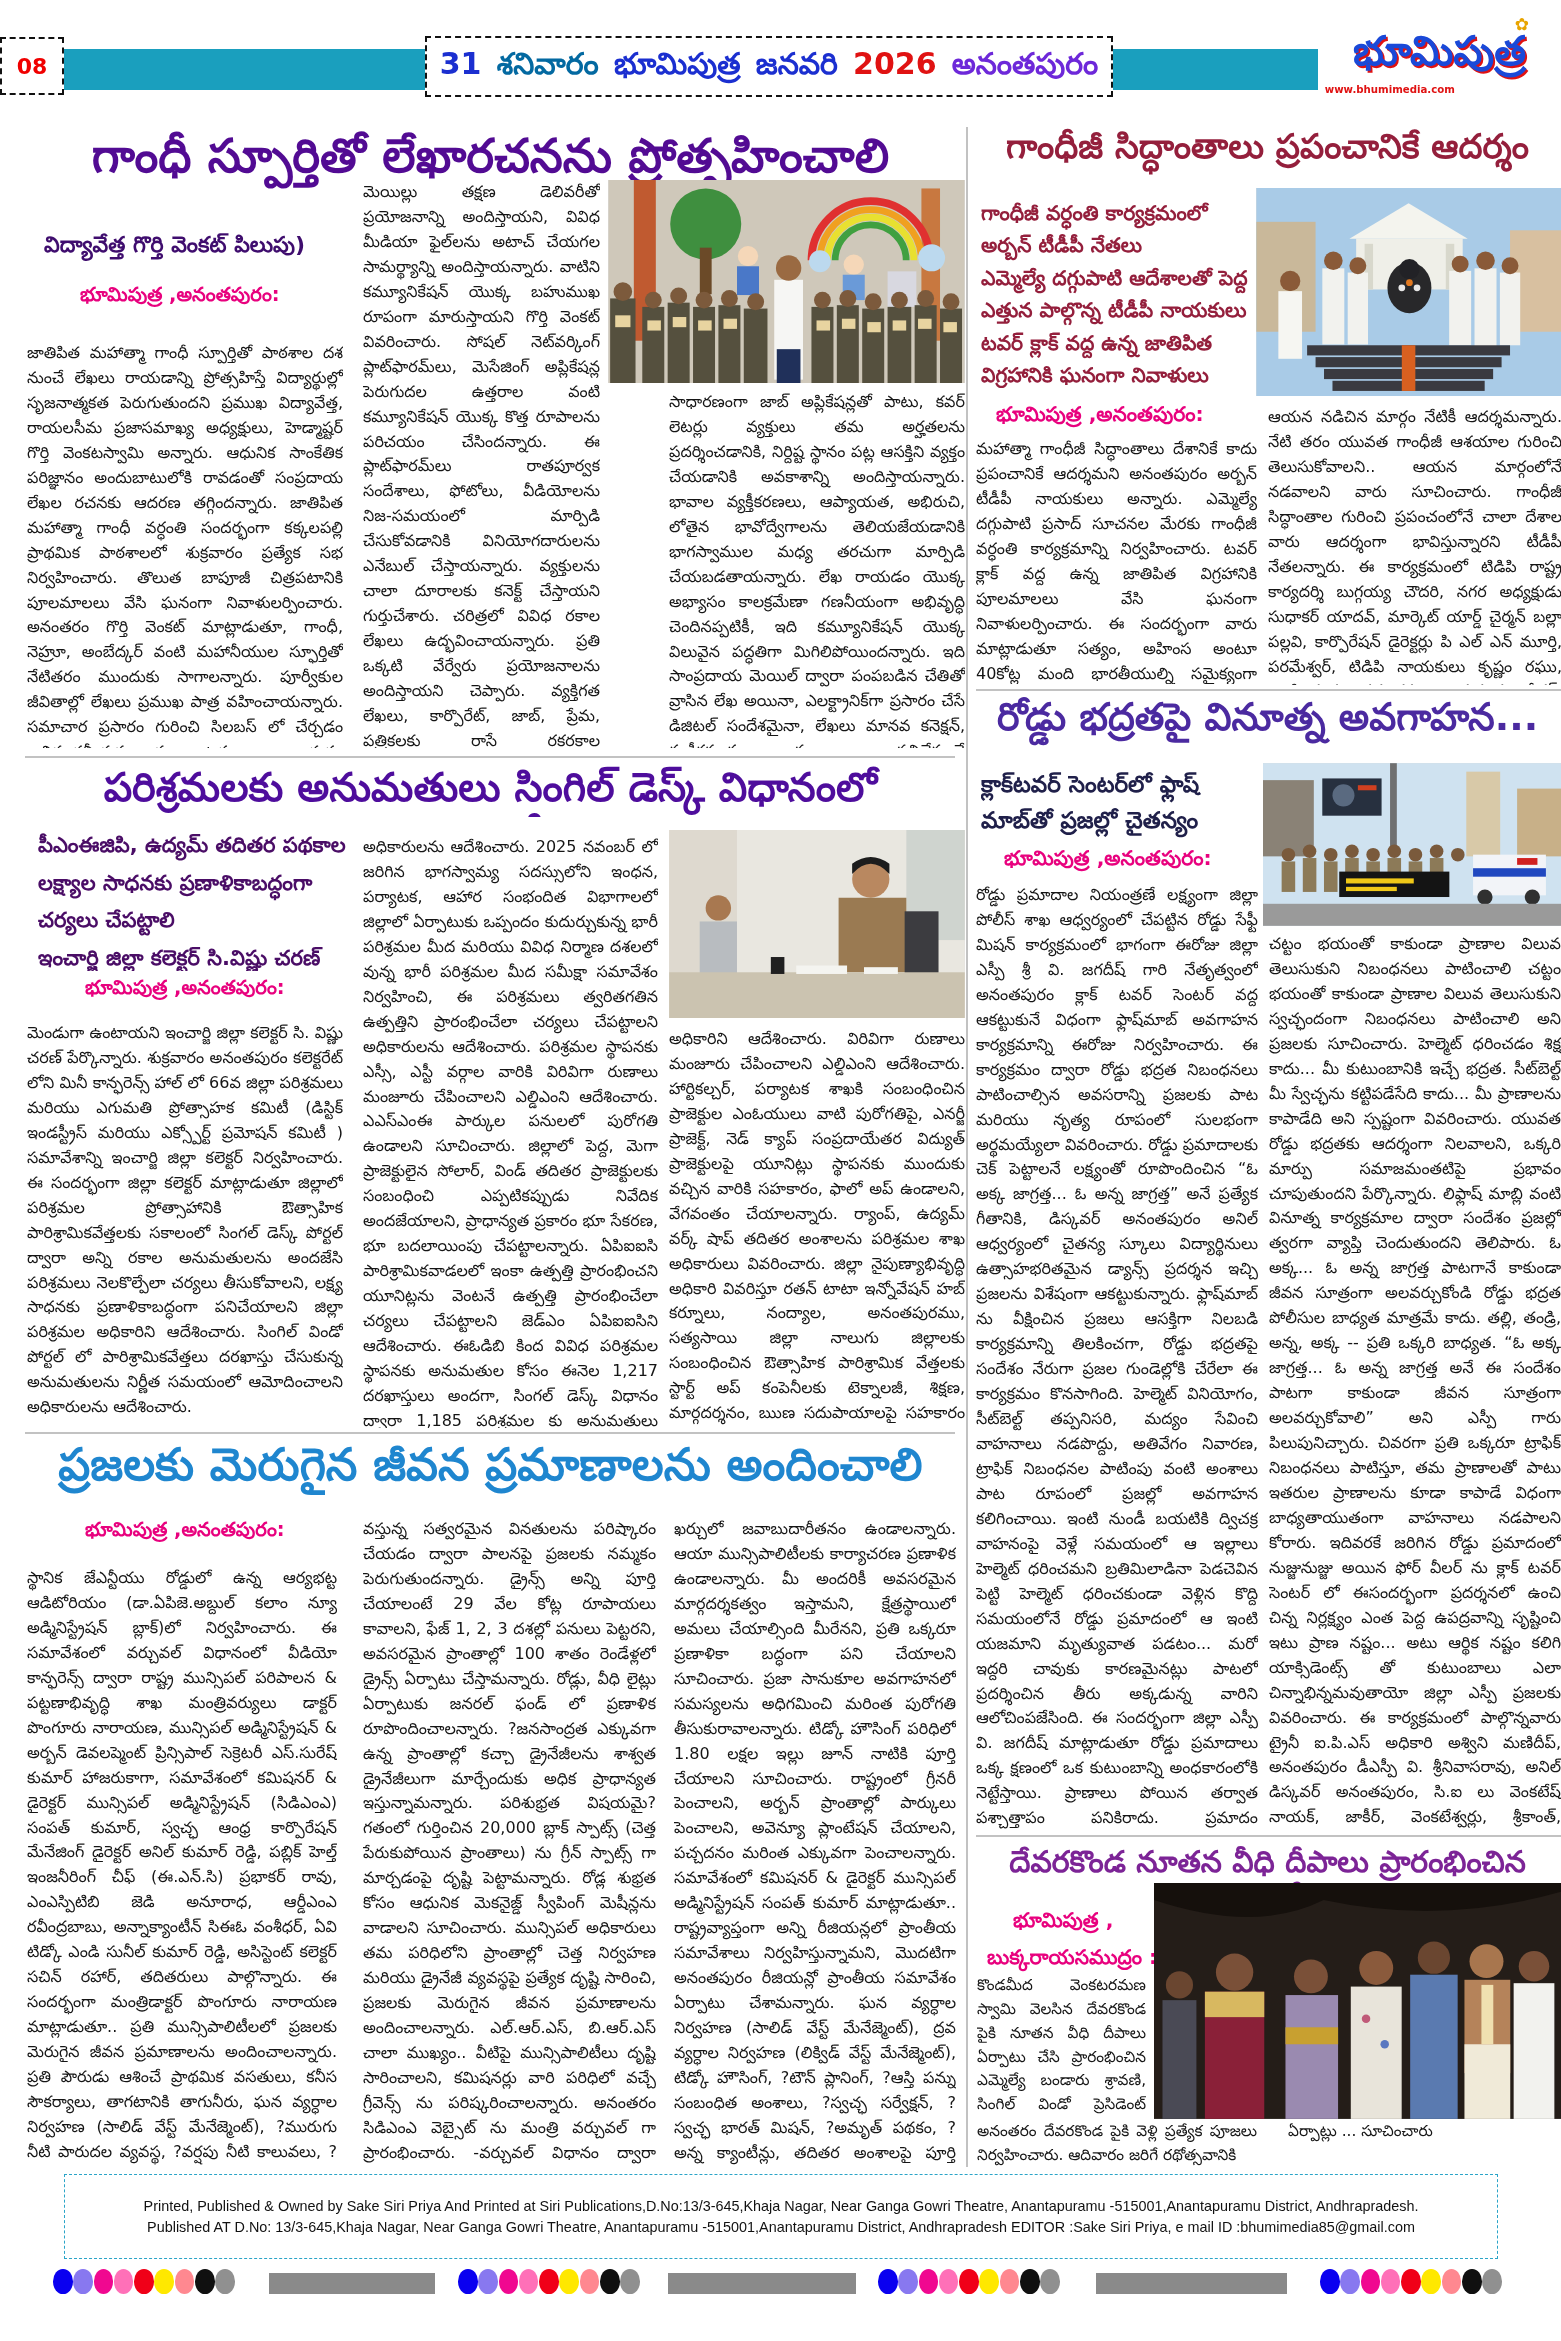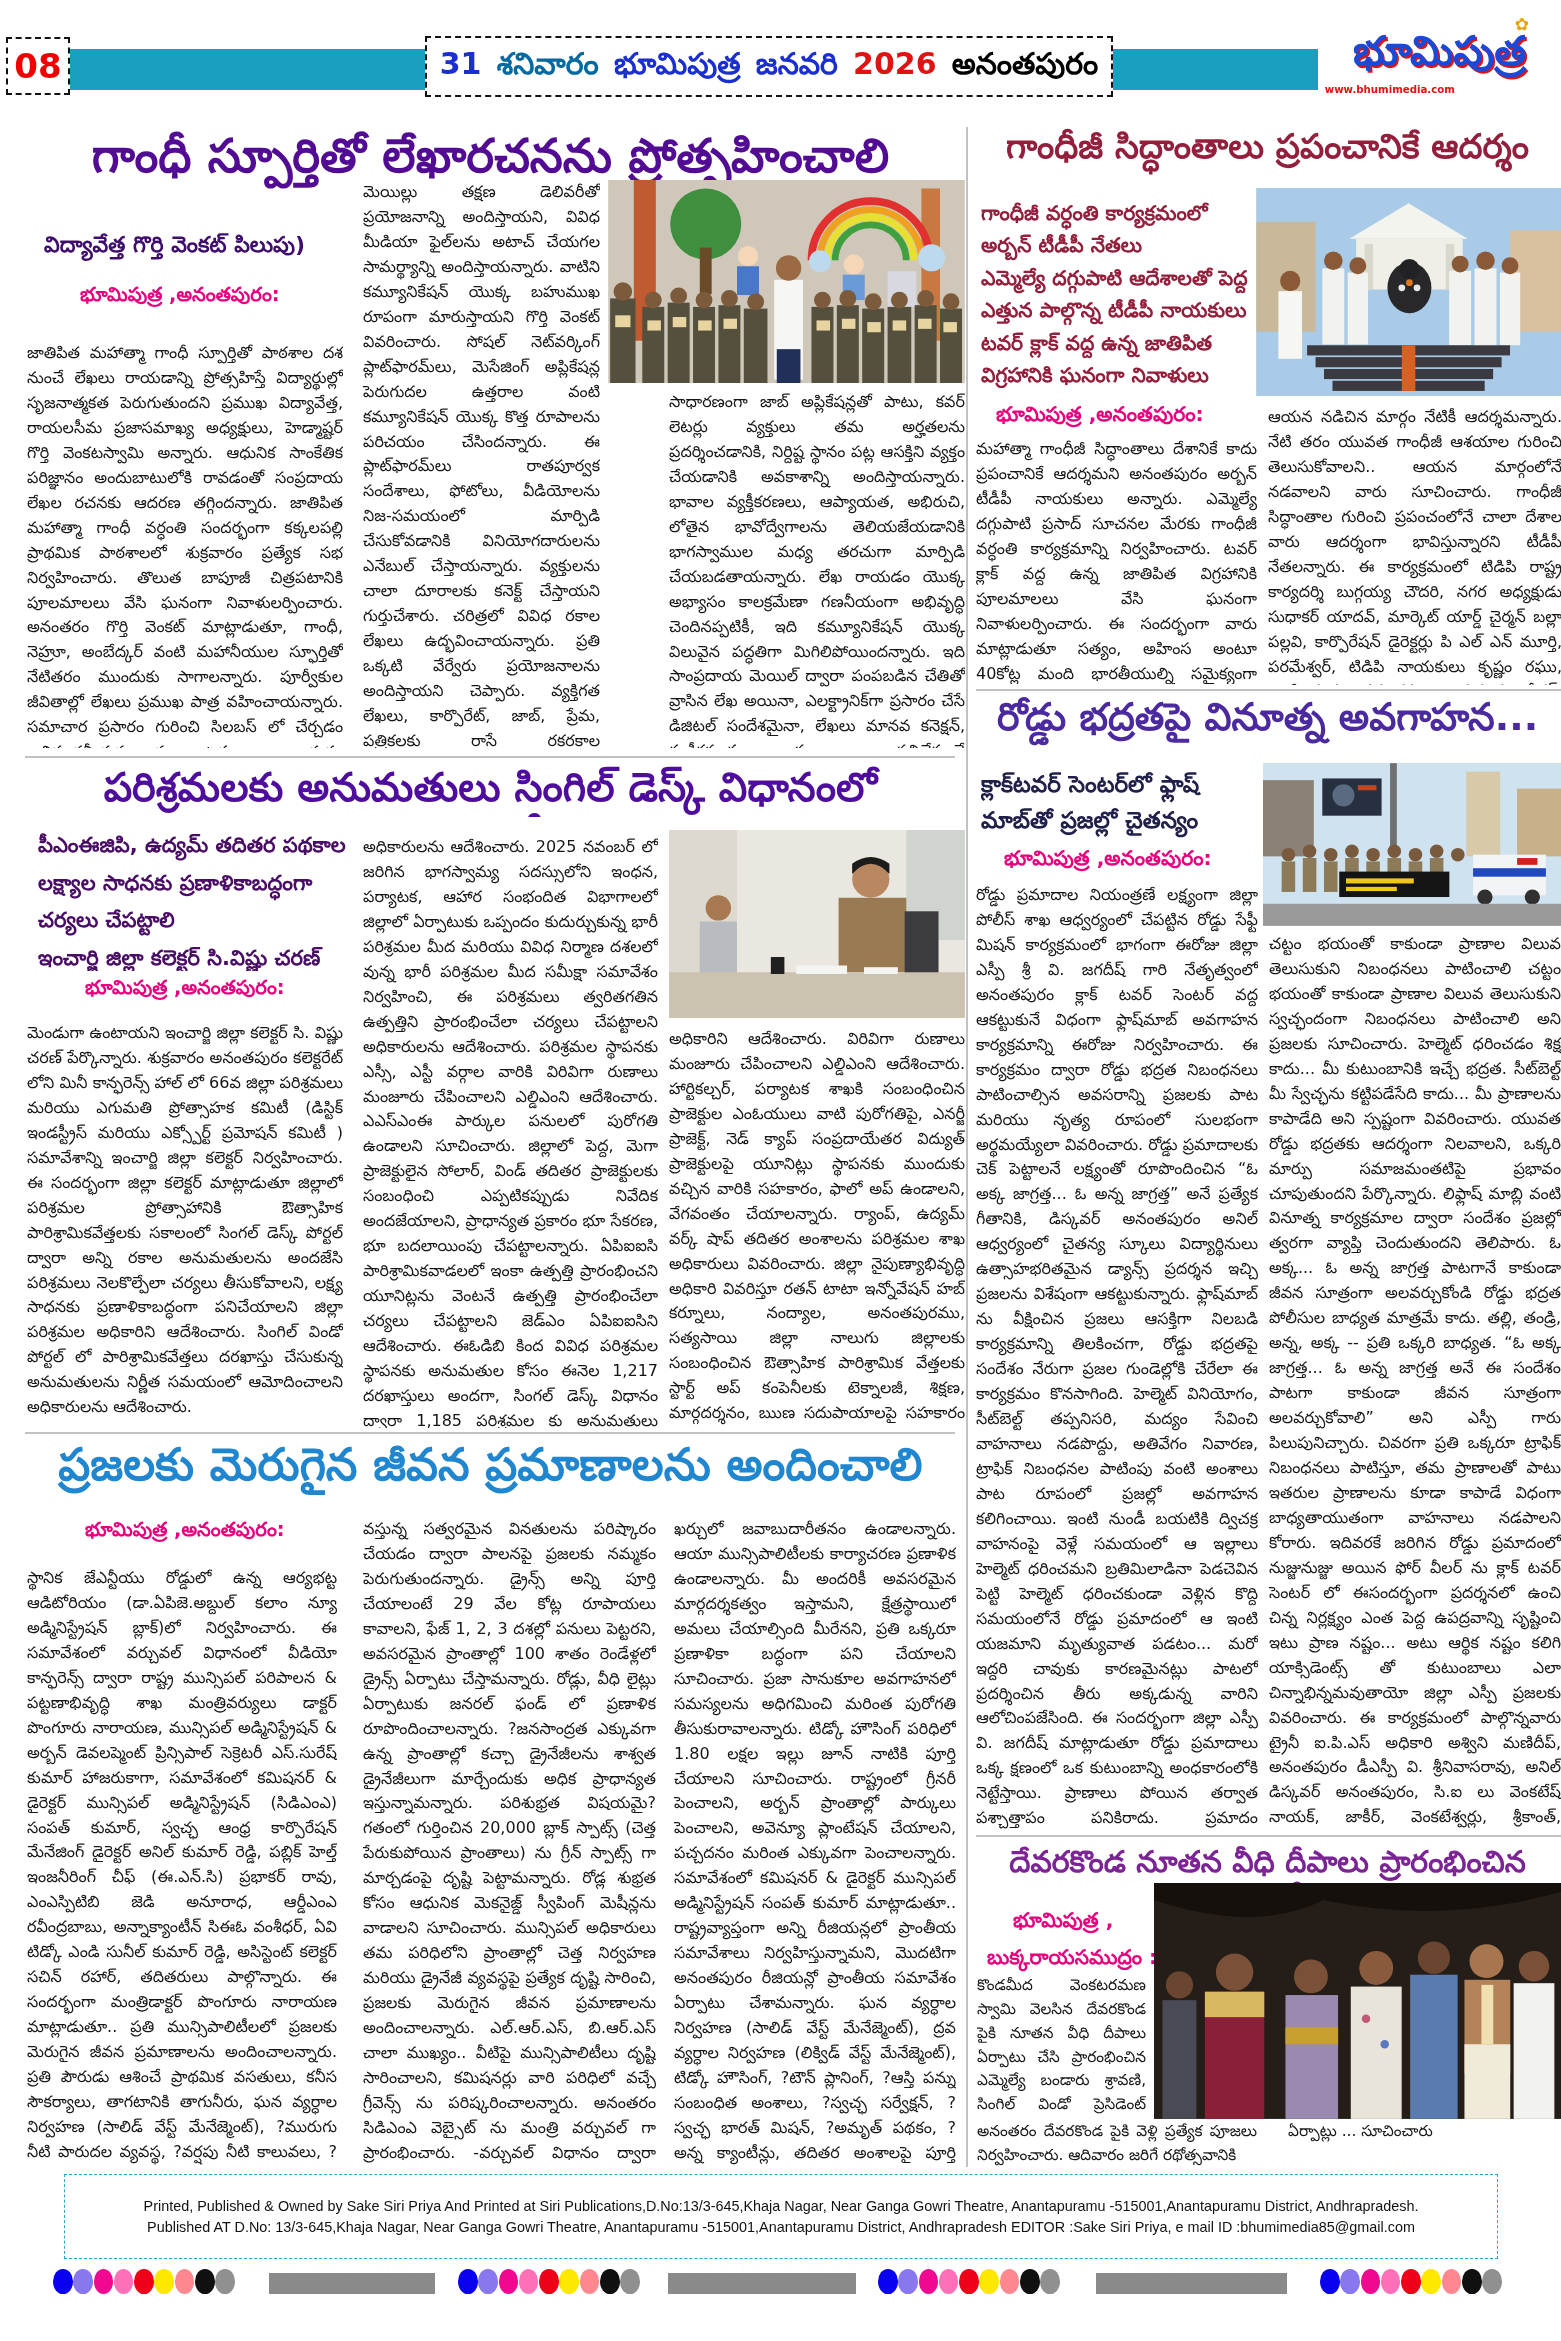--- a/index.html
+++ b/index.html
@@ -17,22 +17,22 @@
   .byline{font-weight:bold;color:var(--byline);}
   .dateline{font-weight:bold;color:var(--dateline);}
   .body-col{text-align:justify;font-size:16px;line-height:1.56;color:#151515;
             overflow:hidden;word-break:break-word;}
   .bullets{font-weight:bold;overflow:hidden;}
   .bullets div{margin-bottom:5.1px;}
   .divider-h{height:1.7px;background:#c2c2c2;}
   .divider-v{width:1.7px;background:#c2c2c2;}
   
   #teal-bar{left:12.7px;top:49px;width:1549px;height:41px;background:var(--masthead-bar);}
-  #pagenum-box{left:6px;top:37px;width:64px;height:58px;background:#fff;border:2.5px dashed #111;
-       display:flex;align-items:center;justify-content:center;font-size:34px;font-weight:bold;
+  #pagenum-box{left:0;top:37px;width:64px;height:58px;background:#fff;border:2.5px dashed #111;
+       display:flex;align-items:center;justify-content:center;font-size:22px;font-weight:bold;
        color:var(--page-number-red);box-sizing:border-box;}
   #date-box{left:425px;top:36px;width:688px;height:61px;background:#fff;border:2.5px dashed #111;
        display:flex;align-items:center;justify-content:center;font-size:30px;font-weight:bold;
        box-sizing:border-box;white-space:nowrap;}
   #date-box span{margin:0 7.6px;}
   #logo-panel{left:1318px;top:6.8px;width:243px;height:93px;background:#fff;}
   #logo-title{position:absolute;left:5.1px;top:24px;width:233px;text-align:center;font-size:41px;
        font-weight:bold;color:var(--logo-blue);text-shadow:1.7px 1.7px 0 var(--logo-red);line-height:1;}
   #logo-emblem{position:absolute;right:32px;top:6.8px;font-size:17px;color:#E8A400;}
   #logo-site{position:absolute;left:6.8px;bottom:5.1px;font-size:10.2px;font-weight:bold;color:var(--logo-red);}
@@ -49,21 +49,21 @@
 </head>
 <body>
 
 <div id="page">
 
   <div class="abs" id="teal-bar"></div>
   <div class="abs" id="pagenum-box">
     <span>08</span>
   </div>
   <div class="abs" id="date-box">
-    <span><span style="color: rgb(27, 47, 208);">31</span><span style="color: #0369a1;">శనివారం</span><span style="color: rgb(27, 47, 208);">భూమిపుత్ర</span><span style="color: rgb(27, 47, 208);">జనవరి</span><span style="color: rgb(224, 18, 18);">2026</span><span style="color: #000000; font-family: Liberation Serif, serif;">అనంతపురం</span></span>
+    <span><span style="color: rgb(27, 47, 208);">31</span><span style="color: #0369a1;">శనివారం</span><span style="color: rgb(27, 47, 208);">భూమిపుత్ర</span><span style="color: rgb(27, 47, 208);">జనవరి</span><span style="color: rgb(224, 18, 18);">2026</span><span style="color: #6d28d9; font-family: Liberation Serif, serif;">అనంతపురం</span></span>
   </div>
   <div class="abs" id="logo-panel">
     <div id="logo-emblem">✿</div>
     <div id="logo-title">భూమిపుత్ర</div>
     <div id="logo-site">www.bhumimedia.com</div>
   </div>
 
   <div class="abs divider-v" style="left:966px;top:127px;height:2040px;"></div>
   <div class="abs divider-h" style="left:25.4px;top:756px;width:930px;"></div>
   <div class="abs divider-h" style="left:25.4px;top:1432px;width:930px;"></div>

